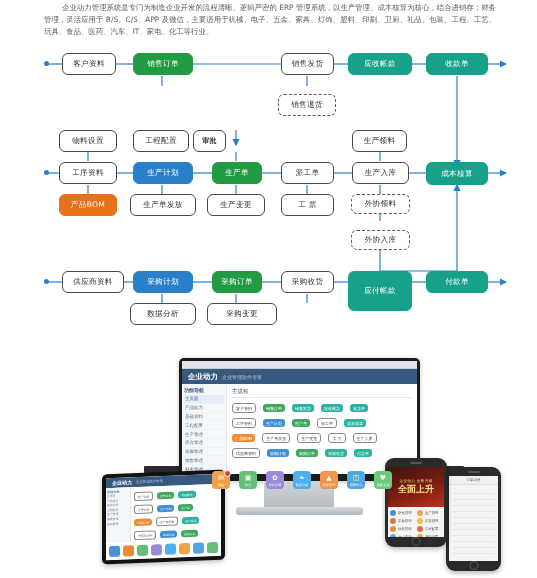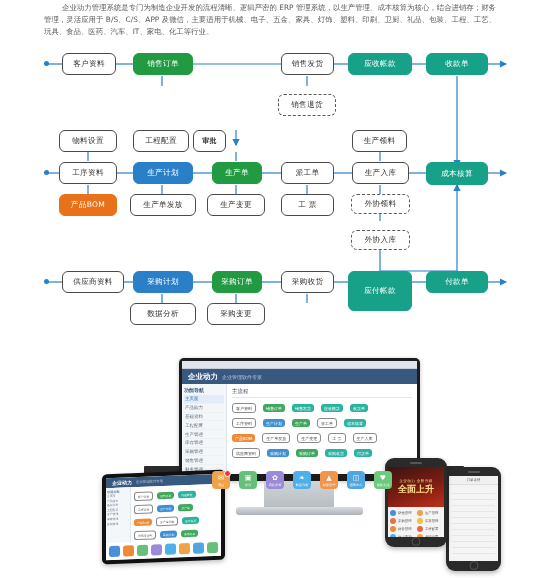--- a/index.html
+++ b/index.html
@@ -309,21 +309,21 @@
     </div>
   <div class="node n-blue" style="left:133px;top:229px;width:60px;height:22px;">
     <span>采购计划</span>
     </div>
   <div class="node n-white" style="left:130px;top:261px;width:66px;height:22px;">
     <span>数据分析</span>
     </div>
   <div class="node n-green" style="left:212px;top:229px;width:50px;height:22px;">
     <span>采购订单</span>
     </div>
-  <div class="node n-white" style="left:207px;top:261px;width:58px;height:22px;">
+  <div class="node n-white" style="left:207px;top:261px;width:70px;height:22px;">
     <span>采购变更</span>
     </div>
   <div class="node n-white" style="left:281px;top:229px;width:53px;height:22px;">
     <span>采购收货</span>
     </div>
   <div class="node n-teal" style="left:348px;top:229px;width:64px;height:40px;">
     <span>应付帐款</span>
     </div>
   <div class="node n-teal" style="left:426px;top:229px;width:62px;height:22px;">
     <span>付款单</span>

